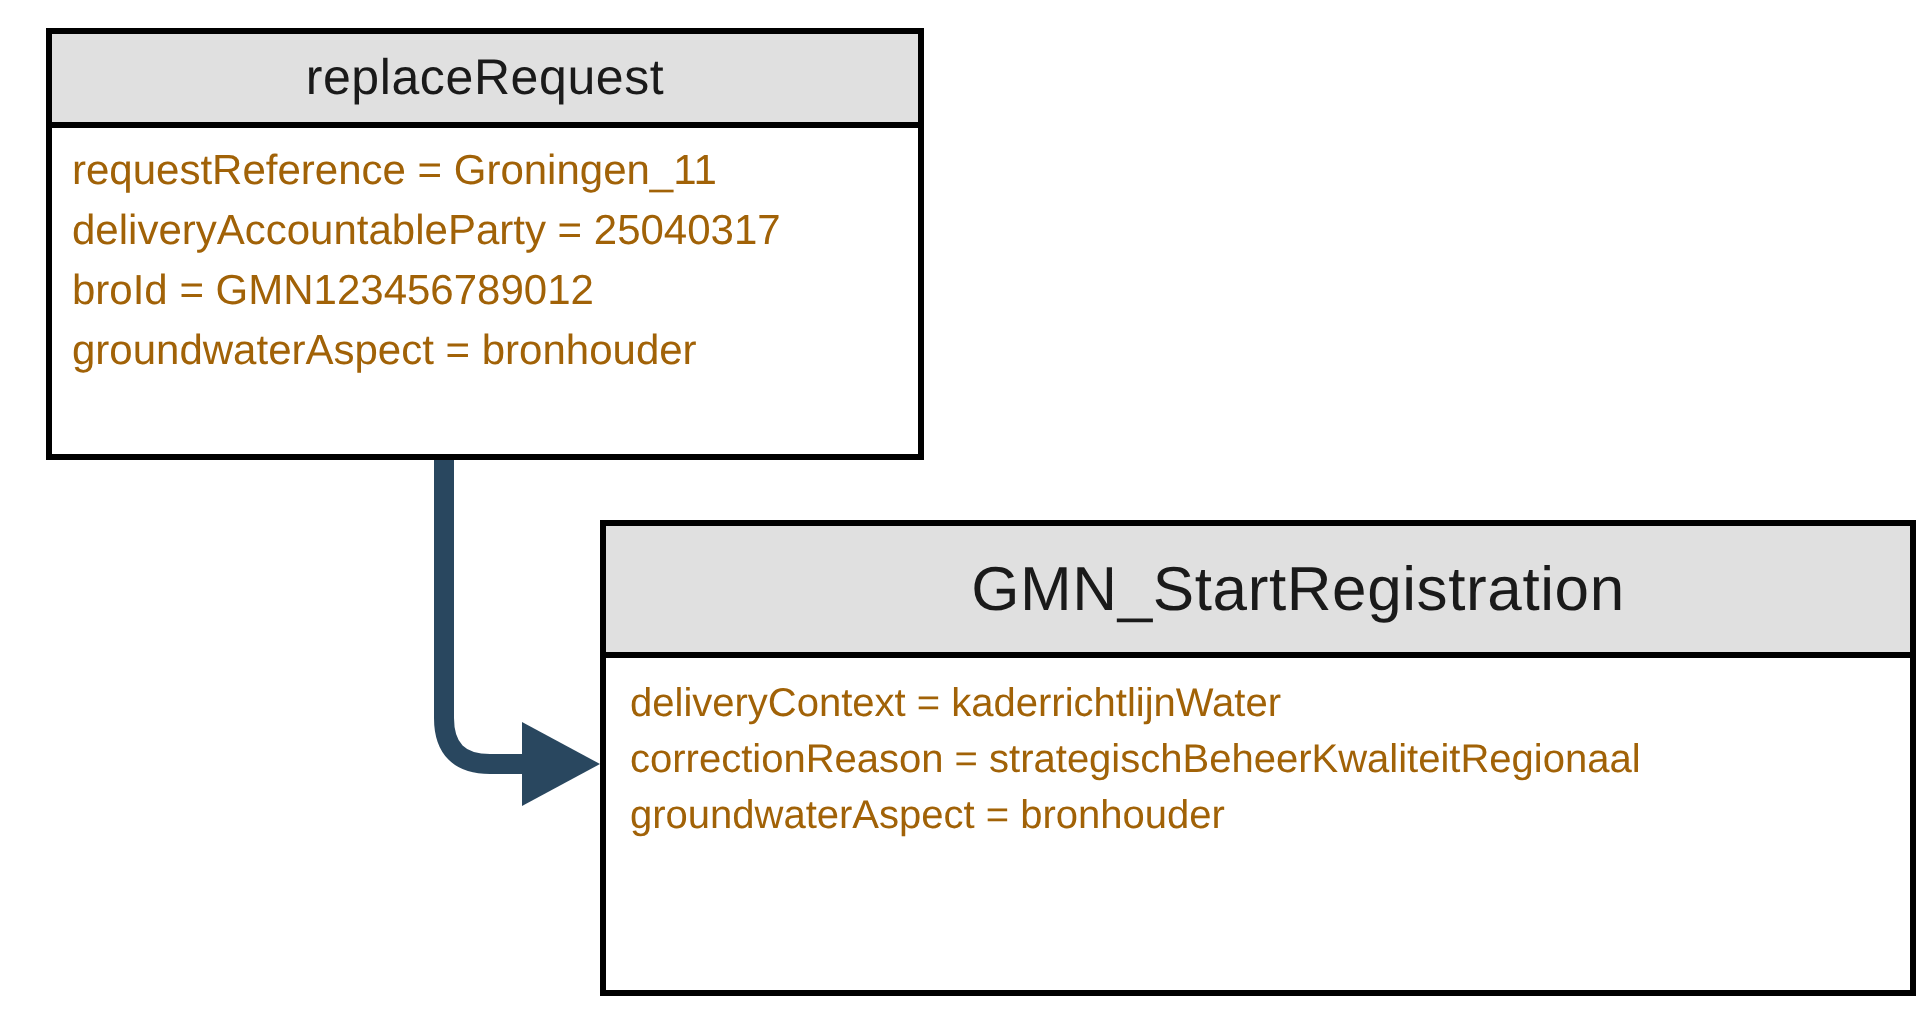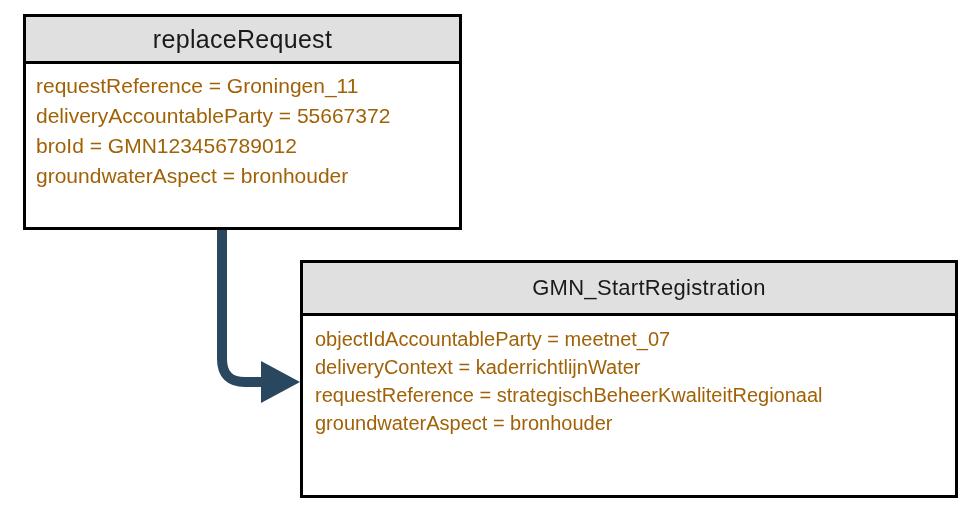--- a/index.html
+++ b/index.html
@@ -61,22 +61,22 @@
     font-size: 21px;
     line-height: 30px;
   }
   .box-start-registration {
     left: 300px;
     top: 260px;
     width: 658px;
     height: 238px;
   }
   .box-start-registration .uml-header {
-    height: 53px;
-    font-size: 22px;
+    height: 66px;
+    font-size: 31px;
     padding-left: 40px;
   }
   .box-start-registration .uml-body {
     padding: 9px 12px;
     font-size: 20px;
     line-height: 28px;
   }
   .field-line {
     display: block;
   }
@@ -88,29 +88,28 @@
 
   <svg class="arrow-layer" viewBox="0 0 962 508" xmlns="http://www.w3.org/2000/svg">
     <path d="M 222 218 L 222 359 Q 222 382 245 382 L 264 382" fill="none" stroke-width="10" stroke="#29475f"></path>
     <polygon points="261,361 300,382 261,403" fill="#29475f"></polygon>
   </svg>
 
   <div class="uml-box box-replace-request">
     <div class="uml-header">replaceRequest</div>
     <div class="uml-body">
       <span class="field-line">requestReference = Groningen_11</span>
-      <span class="field-line">deliveryAccountableParty = 55667372</span>
+      <span class="field-line">deliveryAccountableParty = 25040317</span>
       <span class="field-line">broId = GMN123456789012</span>
       <span class="field-line">groundwaterAspect = bronhouder</span>
     </div>
   </div>
 
   <div class="uml-box box-start-registration">
     <div class="uml-header">GMN_StartRegistration</div>
     <div class="uml-body">
-      <span class="field-line">objectIdAccountableParty = meetnet_07</span>
       <span class="field-line">deliveryContext = kaderrichtlijnWater</span>
-      <span class="field-line">requestReference = strategischBeheerKwaliteitRegionaal</span>
+      <span class="field-line">correctionReason = strategischBeheerKwaliteitRegionaal</span>
       <span class="field-line">groundwaterAspect = bronhouder</span>
     </div>
   </div>
 
 </div>
 
 </body></html>

